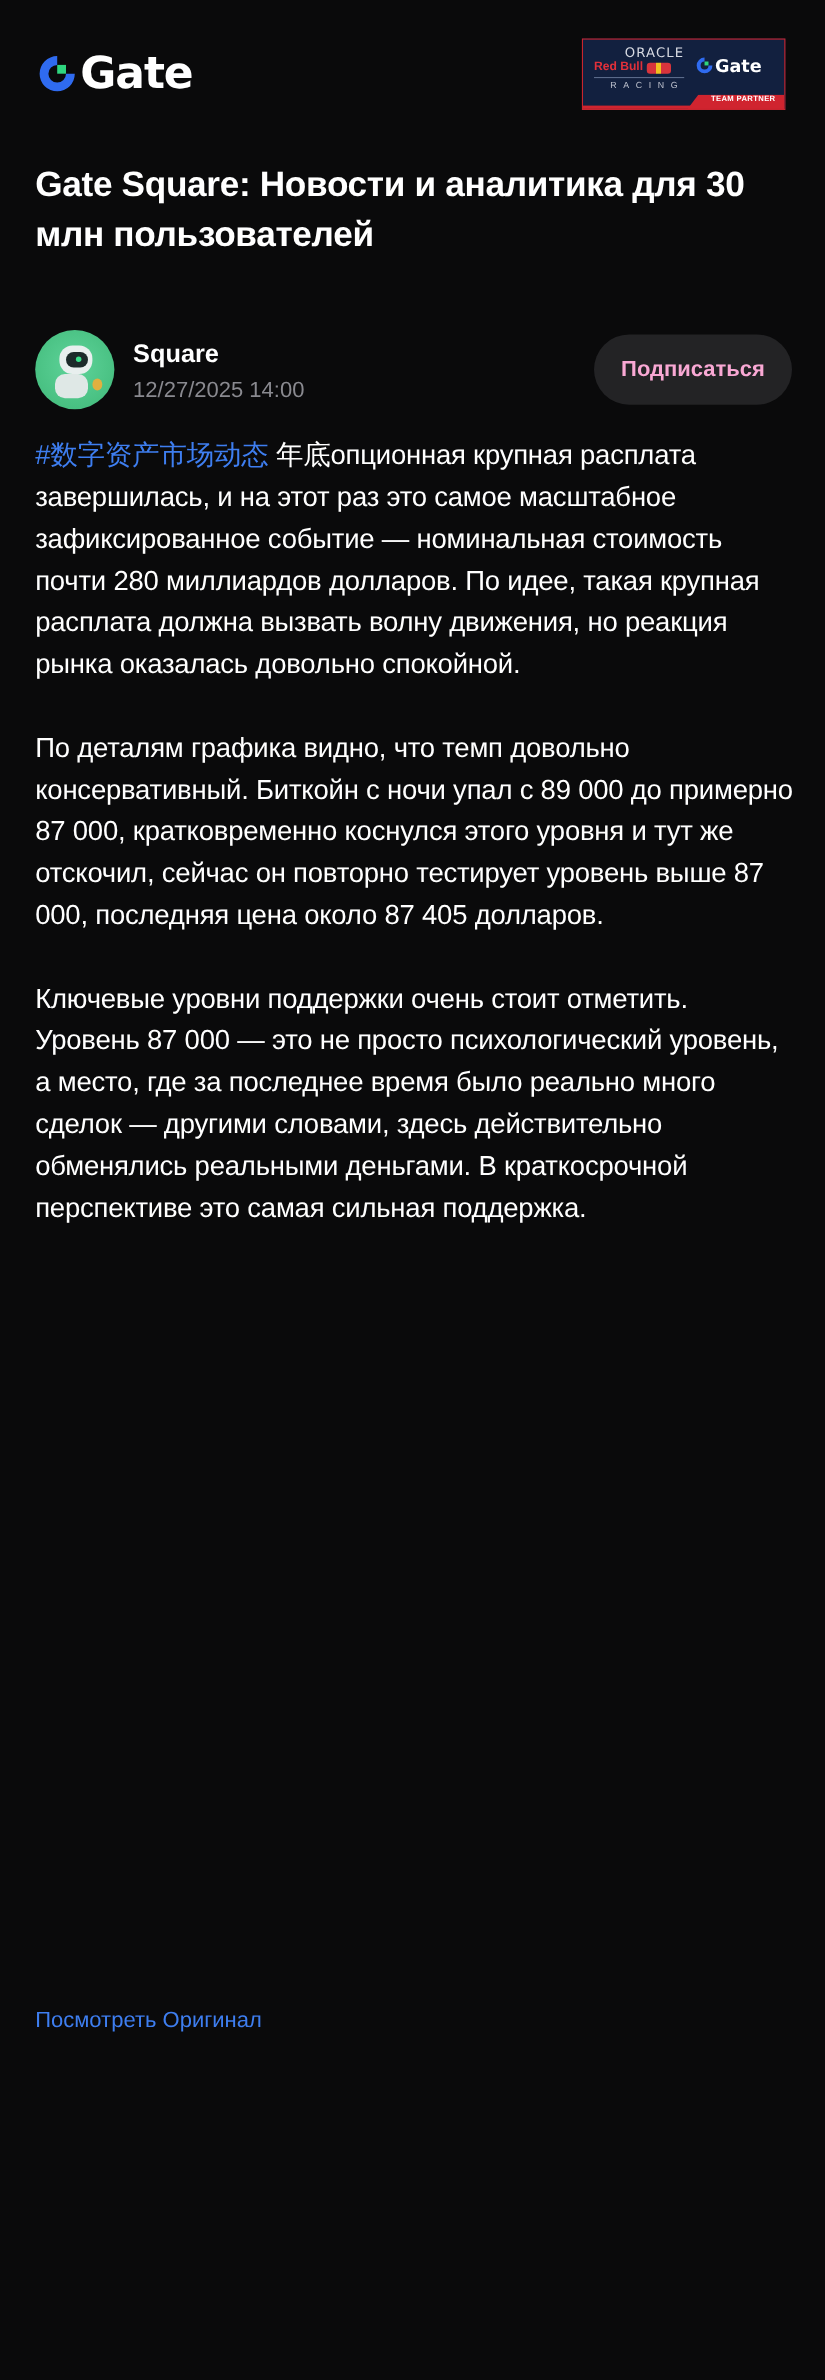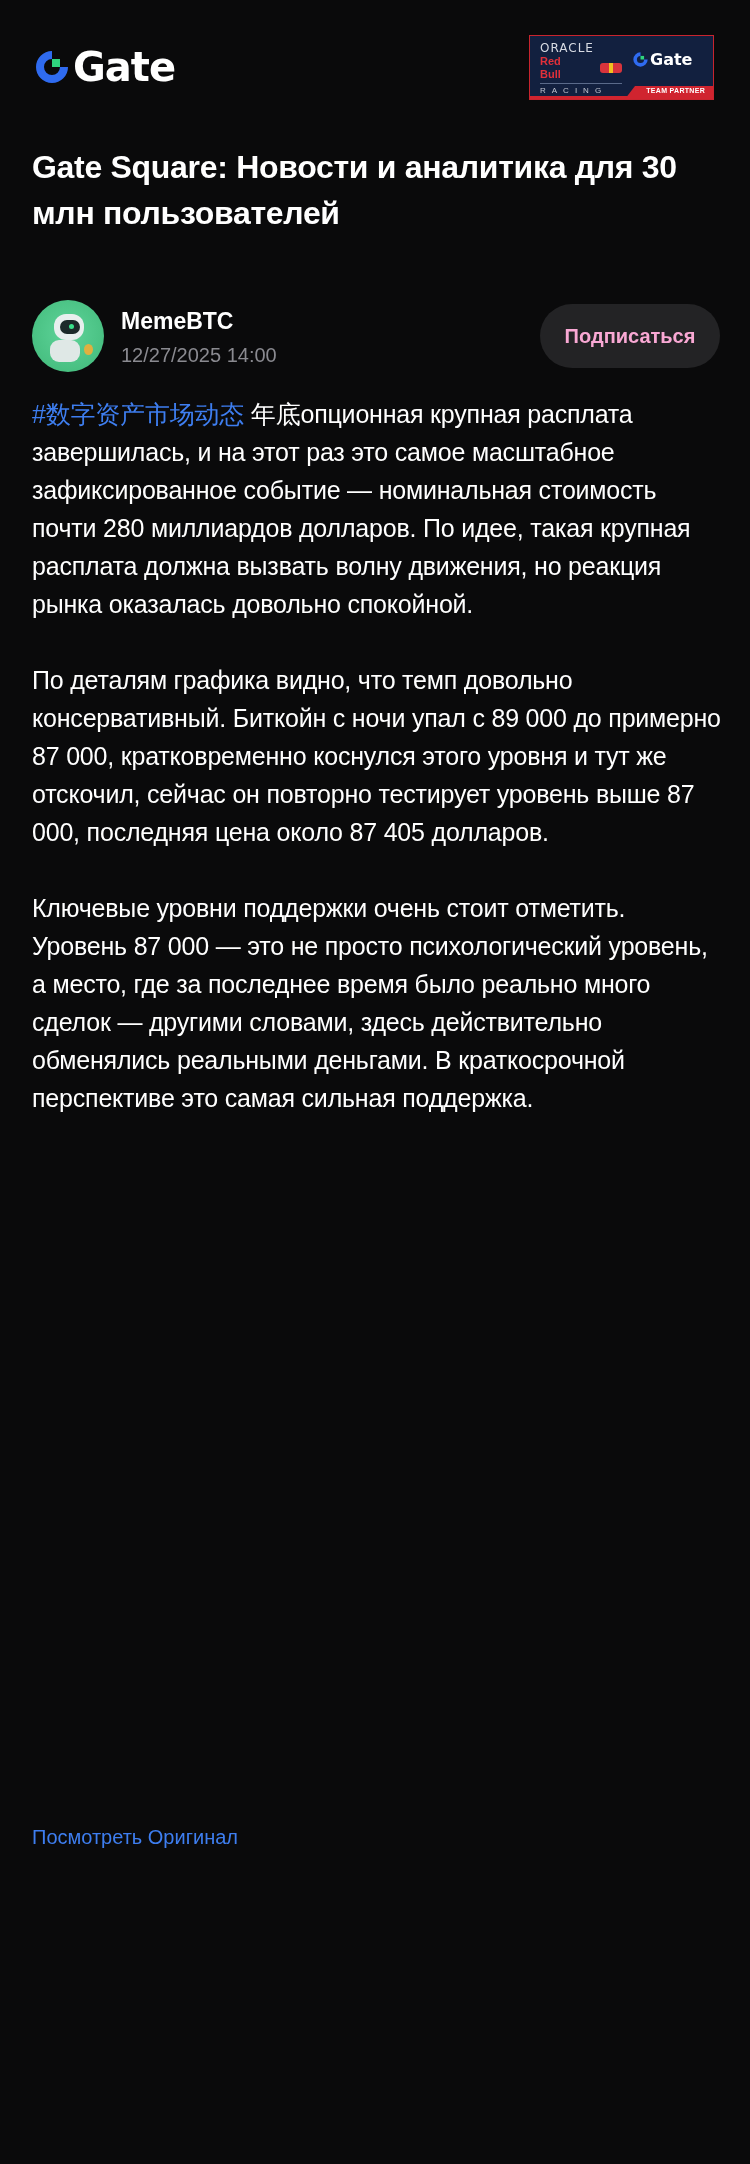--- a/index.html
+++ b/index.html
@@ -4,24 +4,24 @@
   <style>
     * { box-sizing: border-box; margin: 0; padding: 0; }
     html, body { width: 750px; height: 2164px; background: #0a0a0b; overflow: hidden; }
     body { font-family: "Liberation Sans", "DejaVu Sans", sans-serif; color: #ffffff; position: relative; }
 
     .header { position: absolute; left: 0; top: 0; width: 750px; height: 130px; }
     .logo { position: absolute; left: 33px; top: 46px; height: 42px; display: flex; align-items: center; }
     .logo-mark { width: 38px; height: 38px; position: relative; }
     .logo-text { font-family: "DejaVu Sans", sans-serif; font-weight: bold; font-size: 40px; letter-spacing: -1px; color: #ffffff; margin-left: 2px; line-height: 42px; }
 
-    .partner { position: absolute; left: 529px; top: 35px; width: 185px; height: 65px; background: #12203f; border: 1px solid #c8242e; overflow: hidden; }
+    .partner { position: absolute; left: 529px; top: 35px; width: 185px; height: 65px; background: #12203f; border: 1px solid #c8242e; overflow: hidden; text-align: right; }
     .partner .left { position: absolute; left: 10px; top: 6px; width: 82px; }
     .partner .oracle { font-family: "DejaVu Sans", sans-serif; font-size: 12px; color: #d8dbe3; letter-spacing: 1px; line-height: 13px; }
-    .partner .redbull { font-family: "Liberation Sans", sans-serif; font-size: 11px; font-weight: bold; color: #e0303a; line-height: 13px; display: flex; align-items: center; gap: 16px; }
+    .partner .redbull { font-family: "Liberation Sans", sans-serif; font-size: 11px; font-weight: bold; color: #e0303a; line-height: 13px; display: flex; align-items: center; gap: 3px; }
     .partner .bull { width: 22px; height: 10px; background: linear-gradient(90deg, #d8343c 0 40%, #f0c020 40% 60%, #d8343c 60%); border-radius: 3px; }
     .partner .divider { height: 1px; background: #5a6a8a; margin: 2px 0; }
     .partner .racing { font-size: 8px; color: #c0c4d0; letter-spacing: 6px; line-height: 10px; }
     .partner .right { position: absolute; left: 102px; top: 14px; display: flex; align-items: center; }
     .partner .gmark { width: 17px; height: 17px; position: relative; }
     .partner .gtext { font-family: "DejaVu Sans", sans-serif; font-weight: bold; font-size: 16px; color: #fff; margin-left: 1px; }
     .partner .band { position: absolute; right: 0; bottom: 0; width: 88px; height: 13px; background: #d0242f; clip-path: polygon(10px 0, 100% 0, 100% 100%, 0 100%); }
     .partner .band span { position: absolute; right: 8px; top: 1px; font-size: 7px; font-weight: bold; color: #fff; letter-spacing: 0.3px; }
     .partner .band-line { position: absolute; left: 0; bottom: 0; width: 100%; height: 3px; background: #d0242f; }
 
@@ -82,21 +82,21 @@
 <h1 class="title">Gate Square: Новости и аналитика для 30 млн пользователей</h1>
 
 <div class="author">
   <div class="avatar">
     <div class="robot-body"></div>
     <div class="robot-head"></div>
     <div class="visor"></div>
     <div class="eye"></div>
     <div class="coin"></div>
   </div>
-  <div class="author-name">MemeBTC</div>
+  <div class="author-name">Square</div>
   <div class="author-time">12/27/2025 14:00</div>
   <button class="follow-btn">Подписаться</button>
 </div>
 
 <div class="content">
   <p><a class="hashtag">#数字资产市场动态</a> <span>年底опционная крупная расплата завершилась, и на этот раз это самое масштабное зафиксированное событие — номинальная стоимость почти 280 миллиардов долларов. По идее, такая крупная расплата должна вызвать волну движения, но реакция рынка оказалась довольно спокойной.</span></p>
   <p>По деталям графика видно, что темп довольно консервативный. Биткойн с ночи упал с 89 000 до примерно 87 000, кратковременно коснулся этого уровня и тут же отскочил, сейчас он повторно тестирует уровень выше 87 000, последняя цена около 87 405 долларов.</p>
   <p>Ключевые уровни поддержки очень стоит отметить. Уровень 87 000 — это не просто психологический уровень, а место, где за последнее время было реально много сделок — другими словами, здесь действительно обменялись реальными деньгами. В краткосрочной перспективе это самая сильная поддержка.</p>
 </div>
 

